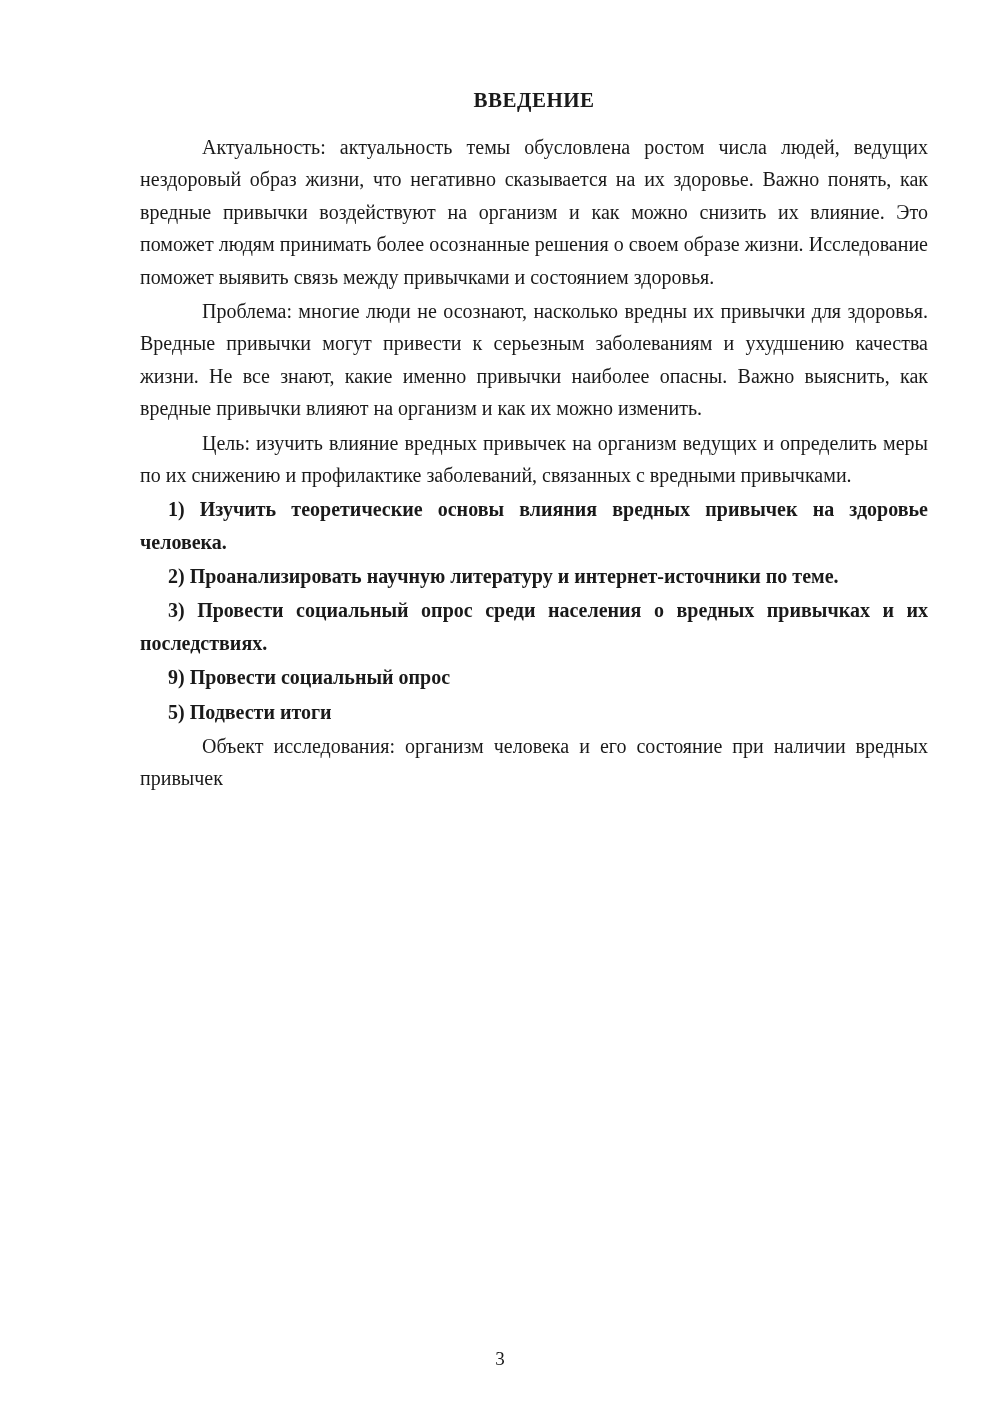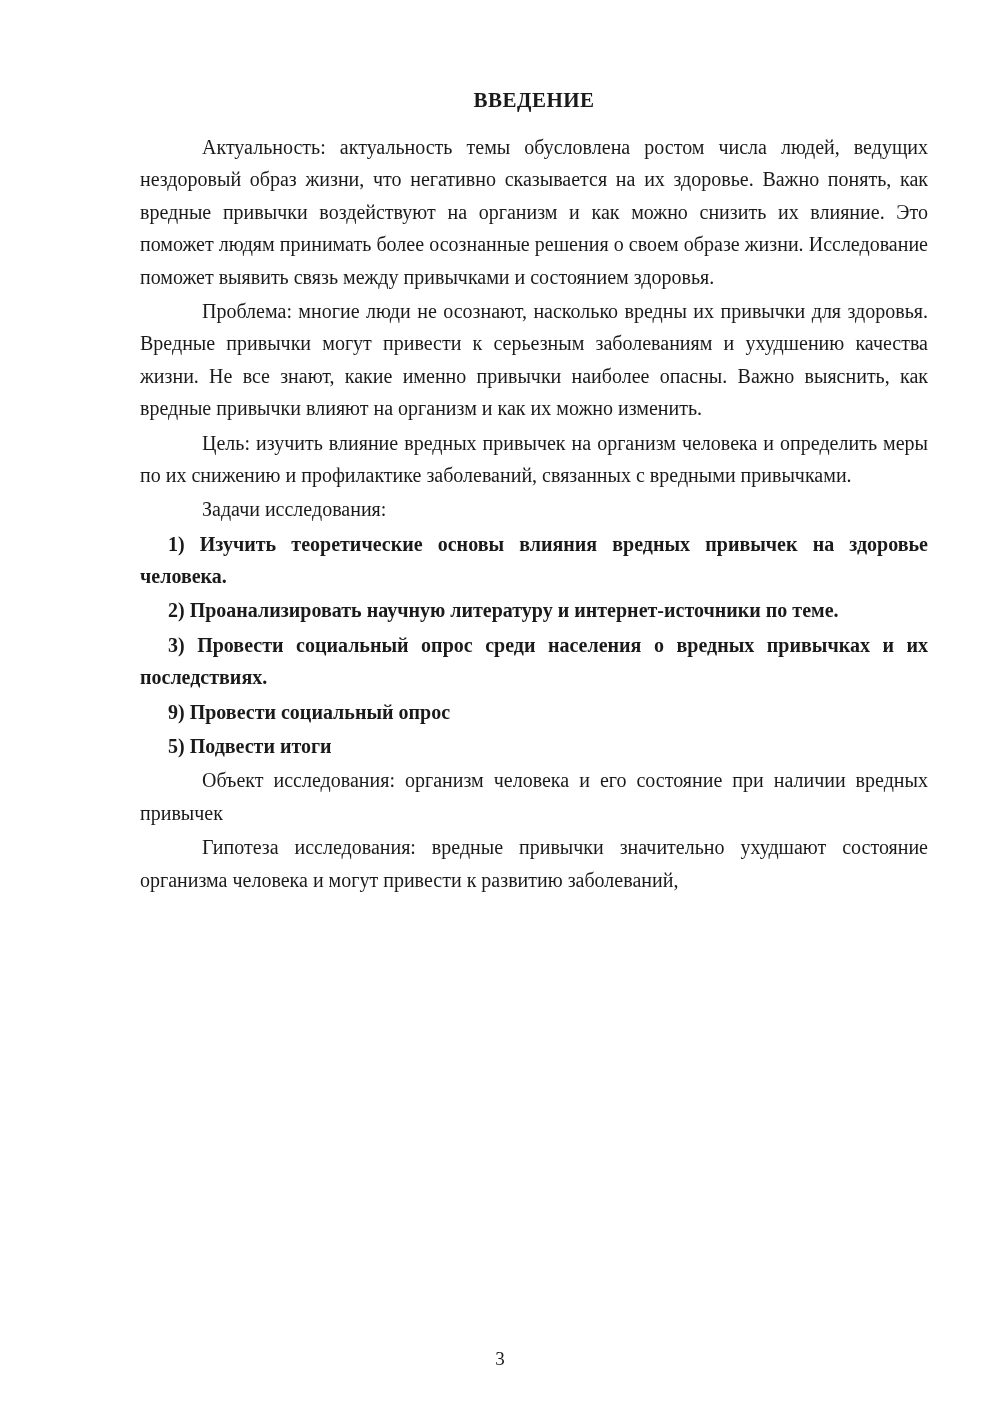--- a/index.html
+++ b/index.html
@@ -51,25 +51,23 @@
 </style>
 </head>
 <body>
 
 <div class="page">
 
   <h1 class="doc-title">ВВЕДЕНИЕ</h1>
 
   <p class="para">Актуальность: актуальность темы обусловлена ростом числа людей, ведущих нездоровый образ жизни, что негативно сказывается на их здоровье. Важно понять, как вредные привычки воздействуют на организм и как можно снизить их влияние. Это поможет людям принимать более осознанные решения о своем образе жизни. Исследование поможет выявить связь между привычками и состоянием здоровья.</p>
   <p class="para">Проблема: многие люди не осознают, насколько вредны их привычки для здоровья. Вредные привычки могут привести к серьезным заболеваниям и ухудшению качества жизни. Не все знают, какие именно привычки наиболее опасны. Важно выяснить, как вредные привычки влияют на организм и как их можно изменить.</p>
-  <p class="para">Цель: изучить влияние вредных привычек на организм человека и определить меры по их снижению и профилактике заболеваний, связанных с вредными привычками.</p>
-  <p class="para">Задачи исследования:</p>
+  <p class="para">Цель: изучить влияние вредных привычек на организм ведущих и определить меры по их снижению и профилактике заболеваний, связанных с вредными привычками.</p>
   <p class="para list-item">1)  Изучить теоретические основы влияния вредных привычек на здоровье человека.</p>
   <p class="para list-item">2) Проанализировать научную литературу и интернет-источники по теме.</p>
   <p class="para list-item">3) Провести социальный опрос среди населения о вредных привычках и их последствиях.</p>
   <p class="para list-item">9) Провести социальный опрос</p>
   <p class="para list-item">5) Подвести итоги</p>
   <p class="para">Объект исследования: организм человека и его состояние при наличии вредных привычек</p>
-  <p class="para">Гипотеза исследования: вредные привычки значительно ухудшают состояние организма человека и могут привести к развитию заболеваний,</p>
 
   <div class="page-number">3</div>
 
 </div>
 
 </body></html>

